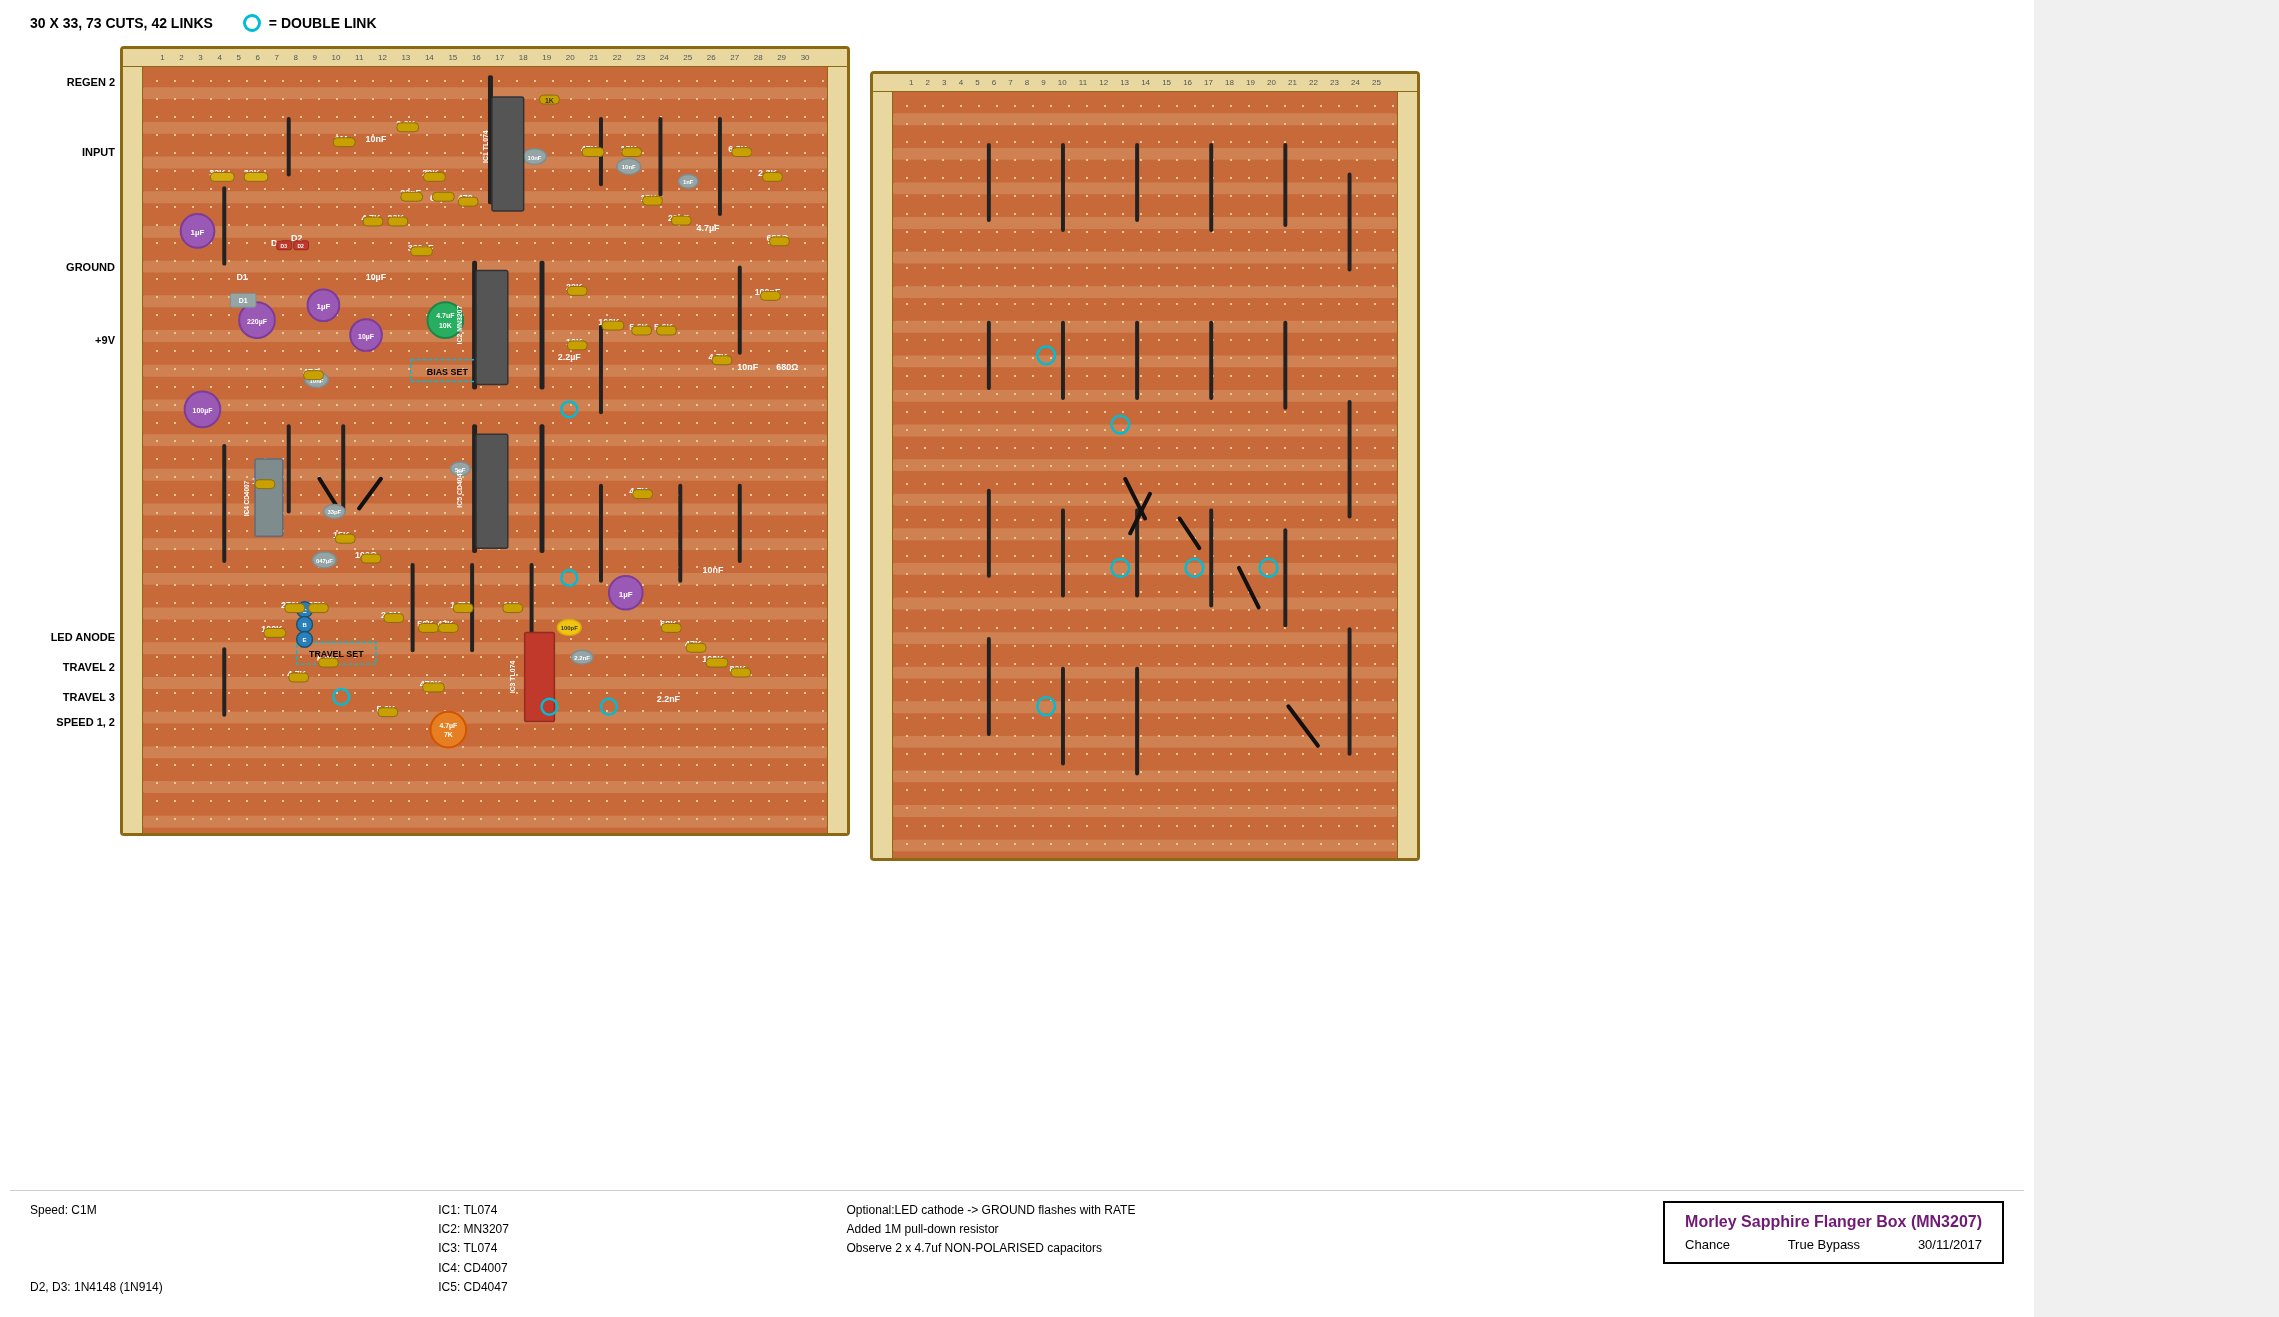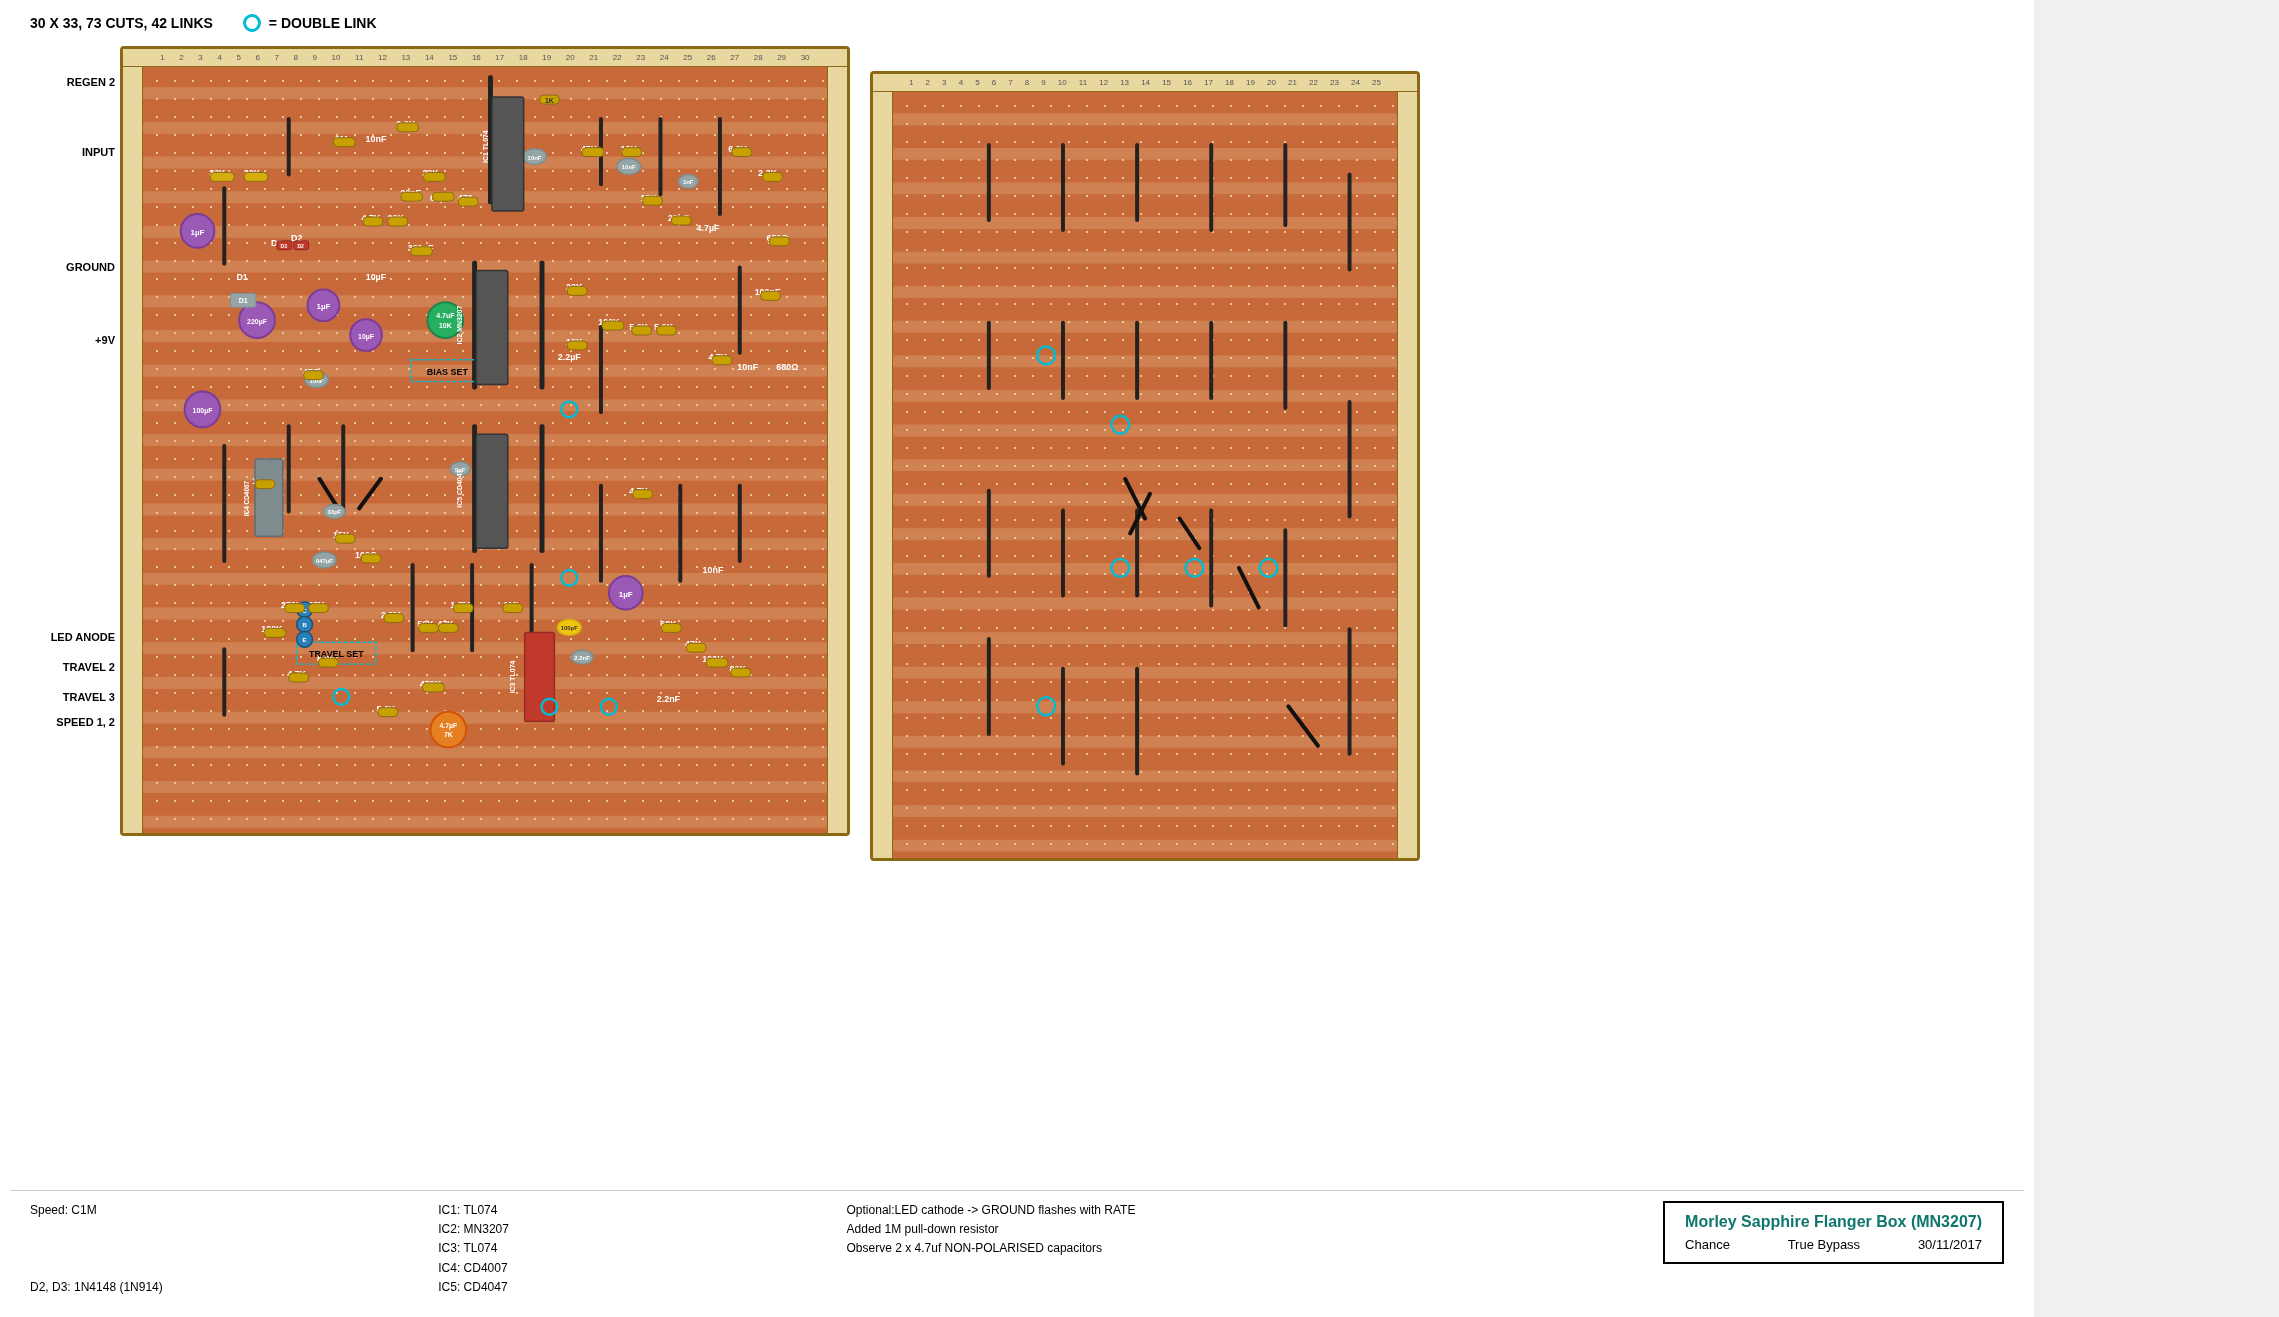--- a/index.html
+++ b/index.html
@@ -165,21 +165,21 @@
 
     .info-box {
       border: 2px solid #000;
       padding: 10px 20px;
       min-width: 340px;
     }
 
     .info-box-title {
       font-size: 16px;
       font-weight: bold;
-      color: #0f766e;
+      color: #701a75;
       margin-bottom: 6px;
     }
 
     .info-box-row {
       display: flex;
       justify-content: space-between;
       font-size: 13px;
       color: #000000;
       gap: 30px;
     }

